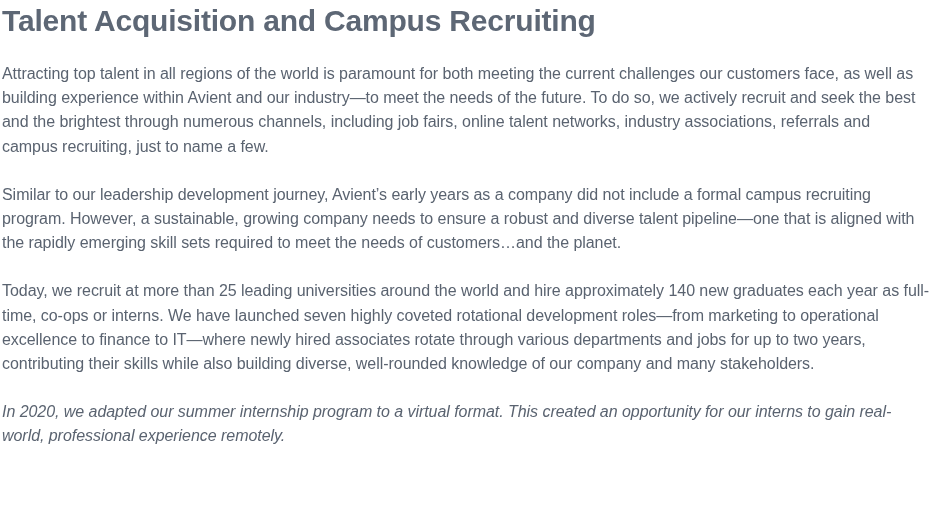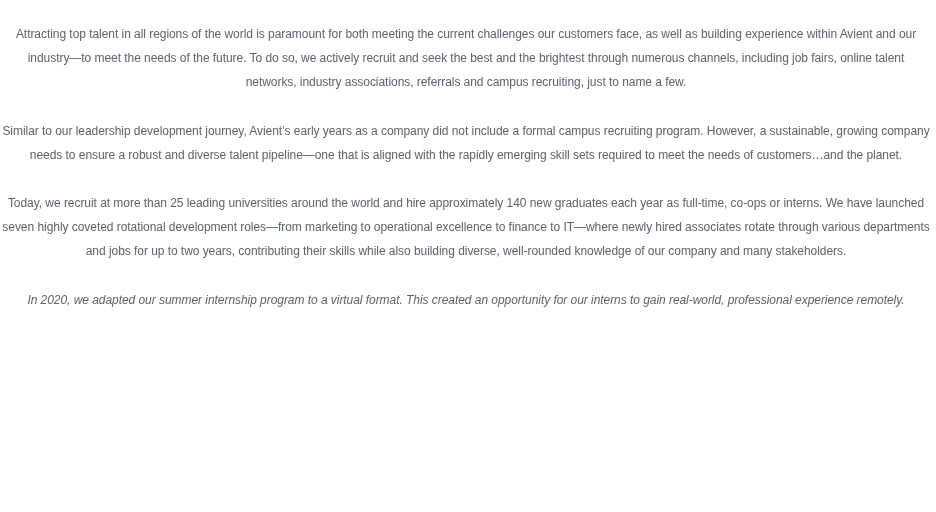--- a/index.html
+++ b/index.html
@@ -28,35 +28,36 @@
     letter-spacing: -0.2px;
     line-height: 38px;
     margin: 0;
     padding-top: 2px;
     white-space: nowrap;
   }
   .body-copy {
     margin-top: 22px;
   }
   .para {
-    font-size: 12px;
+    font-size: 16px;
     line-height: 24.2px;
     color: #5a6370;
     margin: 0 0 24px 0;
-    text-align: center;
+    text-align: left;
     letter-spacing: -0.05px;
   }
   .para:last-child {
     margin-bottom: 0;
     font-style: italic;
   }
 </style>
 </head>
 <body>
 
 <div class="page">
+  <h1 class="doc-title">Talent Acquisition and Campus Recruiting</h1>
   <div class="body-copy">
     <p class="para">Attracting top talent in all regions of the world is paramount for both meeting the current challenges our customers face, as well as building experience within Avient and our industry—to meet the needs of the future. To do so, we actively recruit and seek the best and the brightest through numerous channels, including job fairs, online talent networks, industry associations, referrals and campus recruiting, just to name a few.</p>
     <p class="para">Similar to our leadership development journey, Avient’s early years as a company did not include a formal campus recruiting program. However, a sustainable, growing company needs to ensure a robust and diverse talent pipeline—one that is aligned with the rapidly emerging skill sets required to meet the needs of customers…and the planet.</p>
     <p class="para">Today, we recruit at more than 25 leading universities around the world and hire approximately 140 new graduates each year as full-time, co-ops or interns. We have launched seven highly coveted rotational development roles—from marketing to operational excellence to finance to IT—where newly hired associates rotate through various departments and jobs for up to two years, contributing their skills while also building diverse, well-rounded knowledge of our company and many stakeholders.</p>
     <p class="para">In 2020, we adapted our summer internship program to a virtual format. This created an opportunity for our interns to gain real-world, professional experience remotely.</p>
   </div>
 </div>
 
 </body></html>

